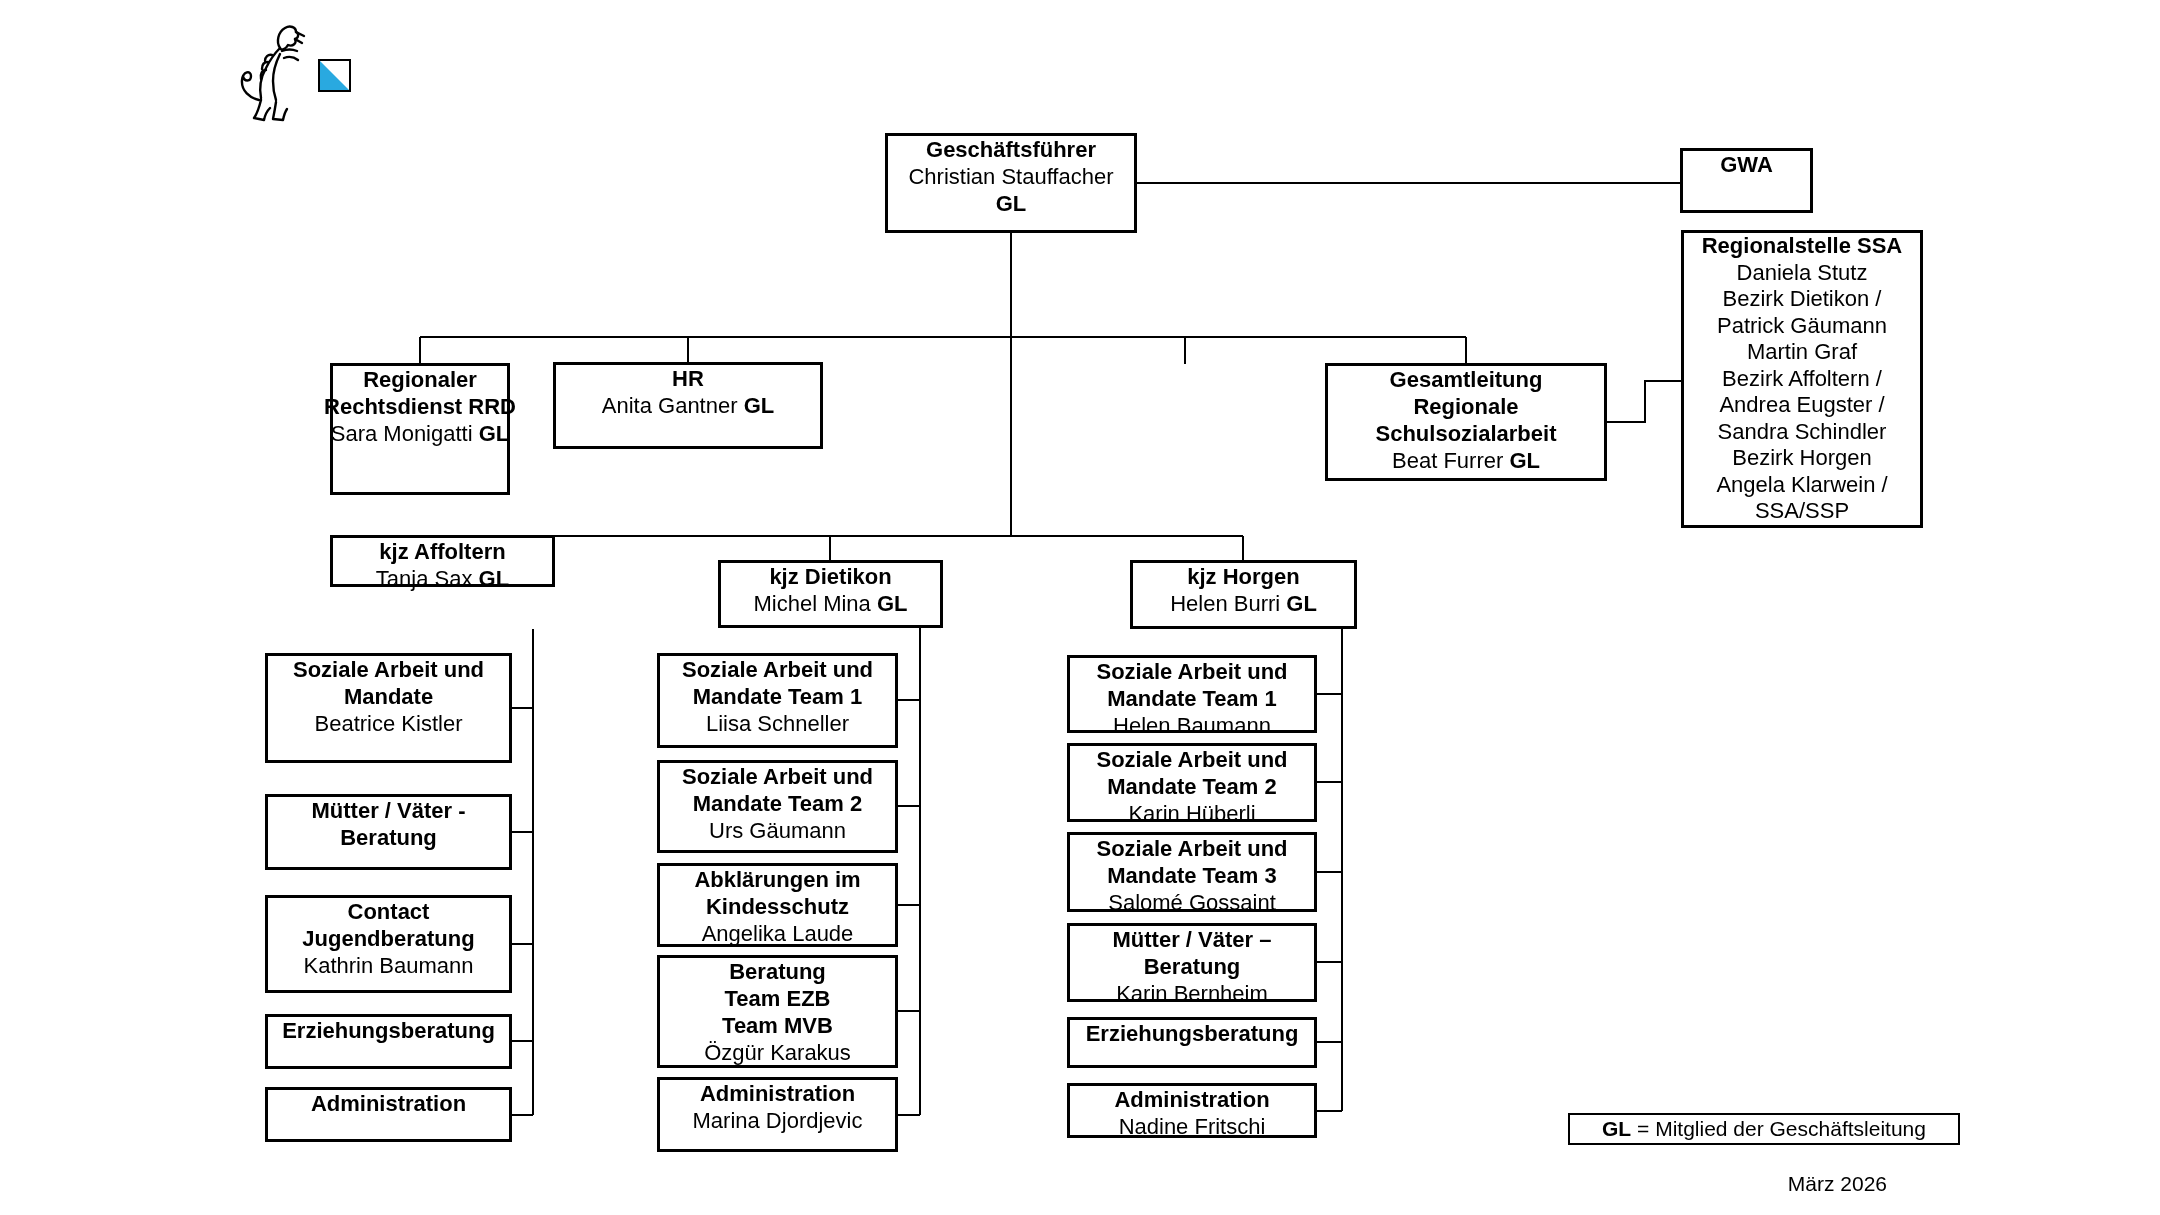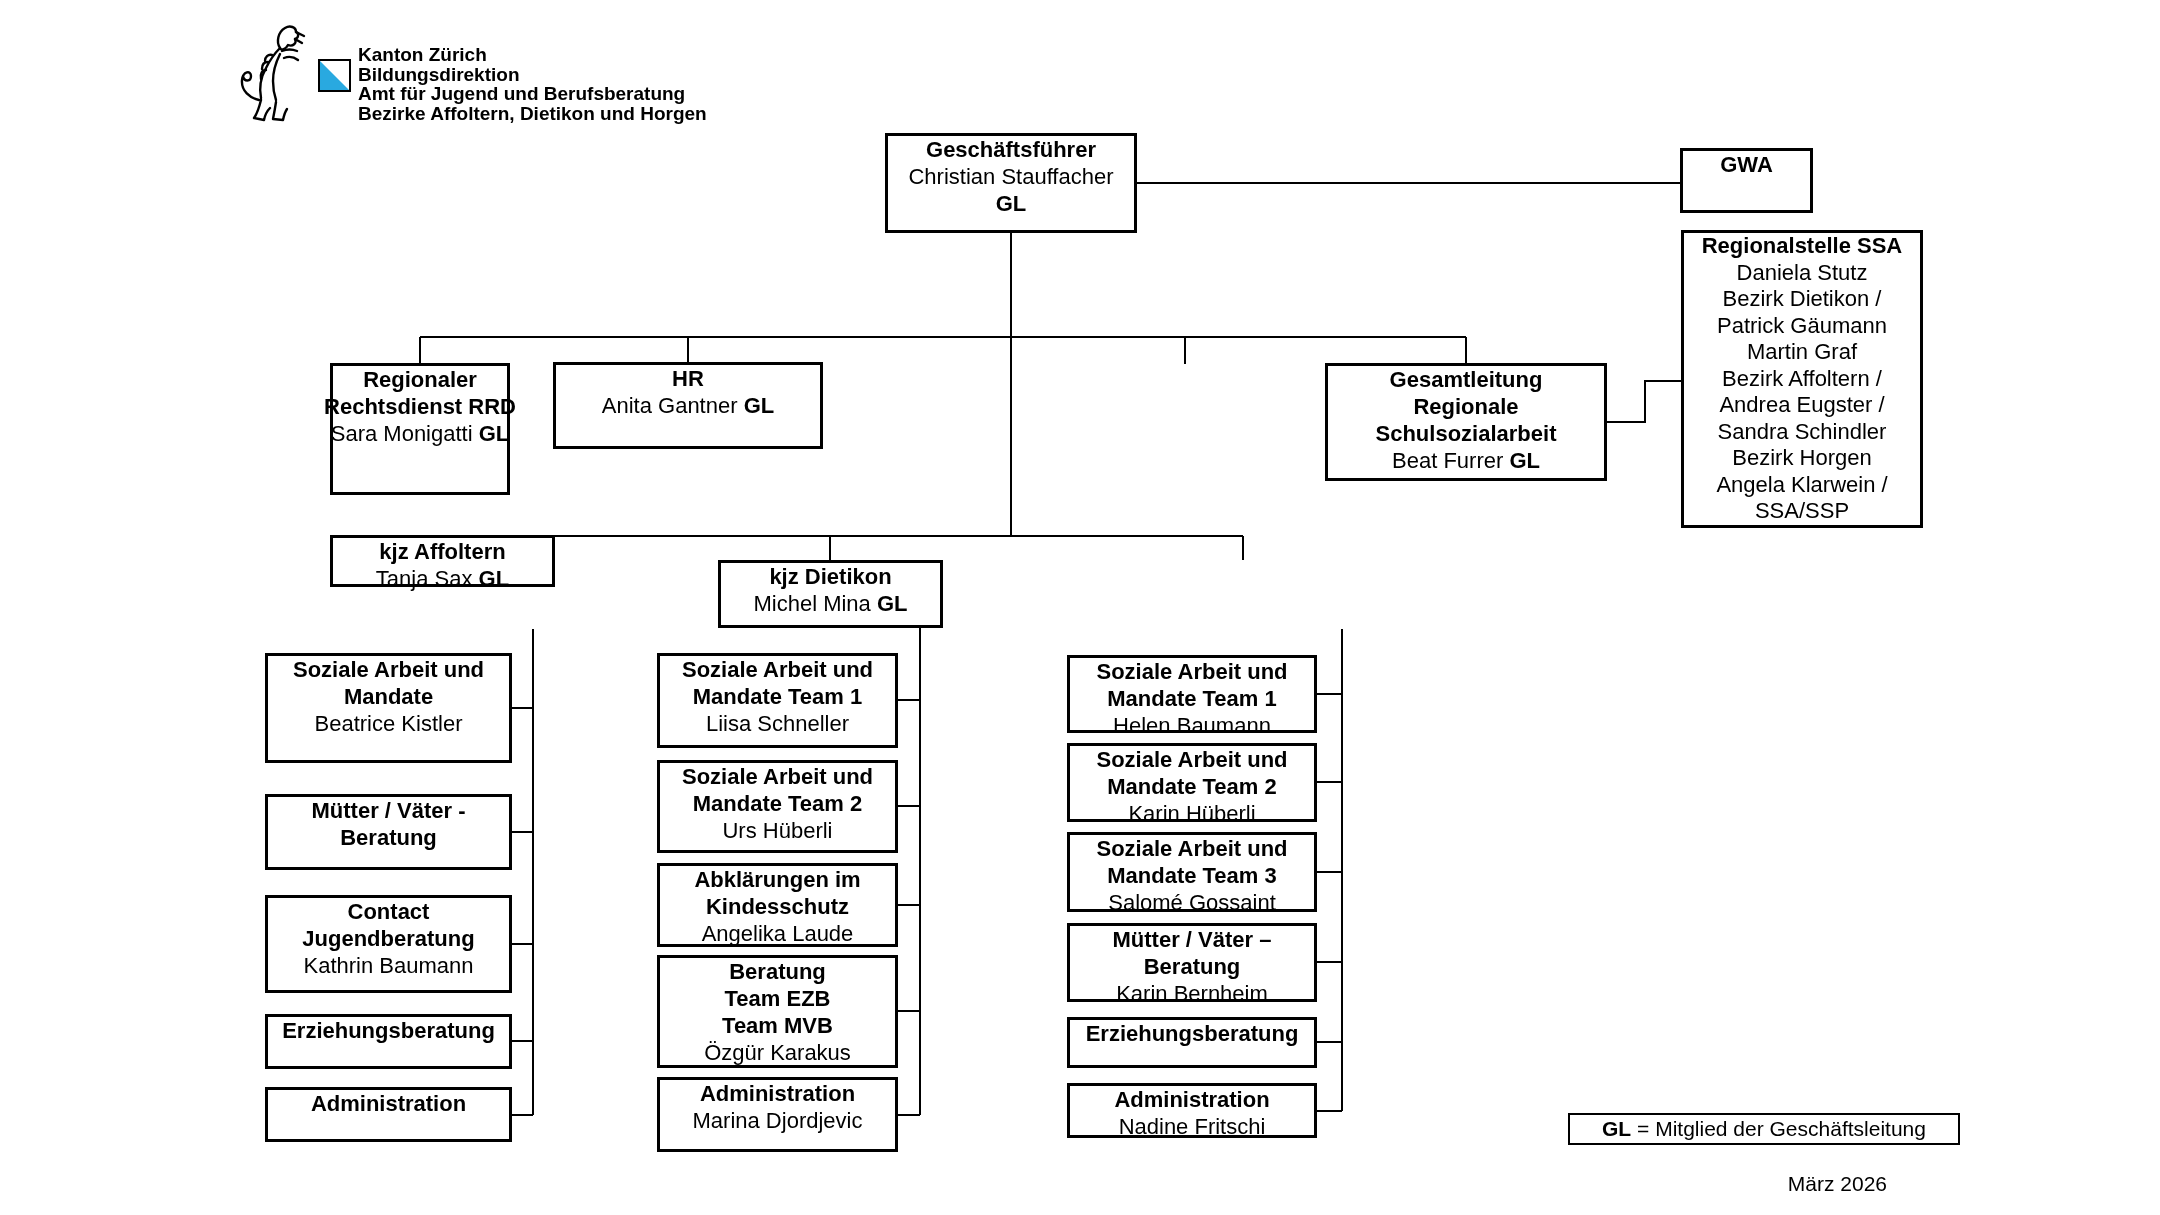--- a/index.html
+++ b/index.html
@@ -46,26 +46,20 @@
       <path d="M35 82 C33 90 31 96 28 100 L38 102 C39 97 41 93 44 90"></path>
       <path d="M50 84 C49 91 48 96 47 101 L57 102 C58 97 59 94 61 91"></path>
     </g>
   </svg>
 
   <svg id="logo-flag" width="33" height="33" viewBox="0 0 33 33">
     <rect x="1" y="1" width="31" height="31" fill="#ffffff" stroke="#000" stroke-width="2"></rect>
     <polygon points="2,2 2,31 31,31" fill="#29A9E0"></polygon>
   </svg>
 
-  <div id="org-title">
-      <div class="line"><span>Kanton Zürich</span></div>
-      <div class="line"><span>Bildungsdirektion</span></div>
-      <div class="line"><span>Amt für Jugend und Berufsberatung</span></div>
-      <div class="line"><span>Bezirke Affoltern, Dietikon und Horgen</span></div>
-    </div>
 
   <svg id="connectors" width="2160" height="1215" viewBox="0 0 2160 1215">
     <g stroke="#000" stroke-width="2" fill="none">
       <path d="M1137 183 H1680"></path>
       <path d="M1011 233 V537"></path>
       <path d="M420 337 H1466"></path>
       <path d="M420 337 V363 M688 337 V362 M1185 337 V364 M1466 337 V363"></path>
       <path d="M1607 422 H1645 V381 H1681"></path>
       <path d="M442 536 H1243"></path>
       <path d="M442 536 V561 M830 536 V560 M1243 536 V560"></path>
@@ -117,20 +111,24 @@
     </div>
 
   <div class="box" id="box-kjz-affoltern" style="left:330px;top:535px;width:225px;height:52px;">
       <div class="line"><b>kjz Affoltern</b></div>
       <div class="line"><span>Tanja Sax </span><b>GL</b></div>
     </div>
   <div class="box" id="box-kjz-dietikon" style="left:718px;top:560px;width:225px;height:68px;">
       <div class="line"><b>kjz Dietikon</b></div>
       <div class="line"><span>Michel Mina </span><b>GL</b></div>
     </div>
+  <div class="box" id="box-kjz-horgen" style="left:1130px;top:560px;width:227px;height:69px;">
+      <div class="line"><b>kjz Horgen</b></div>
+      <div class="line"><span>Helen Burri </span><b>GL</b></div>
+    </div>
 
   <div class="box" style="left:265px;top:653px;width:247px;height:110px;">
       <div class="line"><b>Soziale Arbeit und</b></div>
       <div class="line"><b>Mandate</b></div>
       <div class="line"><span>Beatrice Kistler</span></div>
     </div>
   <div class="box" style="left:265px;top:794px;width:247px;height:76px;">
       <div class="line"><b>Mütter / Väter -</b></div>
       <div class="line"><b>Beratung</b></div>
     </div>
@@ -147,21 +145,21 @@
     </div>
 
   <div class="box" style="left:657px;top:653px;width:241px;height:95px;">
       <div class="line"><b>Soziale Arbeit und</b></div>
       <div class="line"><b>Mandate Team 1</b></div>
       <div class="line"><span>Liisa Schneller</span></div>
     </div>
   <div class="box" style="left:657px;top:760px;width:241px;height:93px;">
       <div class="line"><b>Soziale Arbeit und</b></div>
       <div class="line"><b>Mandate Team 2</b></div>
-      <div class="line"><span>Urs Hüberli</span></div>
+      <div class="line"><span>Urs Gäumann</span></div>
     </div>
   <div class="box" style="left:657px;top:863px;width:241px;height:84px;">
       <div class="line"><b>Abklärungen im</b></div>
       <div class="line"><b>Kindesschutz</b></div>
       <div class="line"><span>Angelika Laude</span></div>
     </div>
   <div class="box" style="left:657px;top:955px;width:241px;height:113px;">
       <div class="line"><b>Beratung</b></div>
       <div class="line"><b>Team EZB</b></div>
       <div class="line"><b>Team MVB</b></div>

